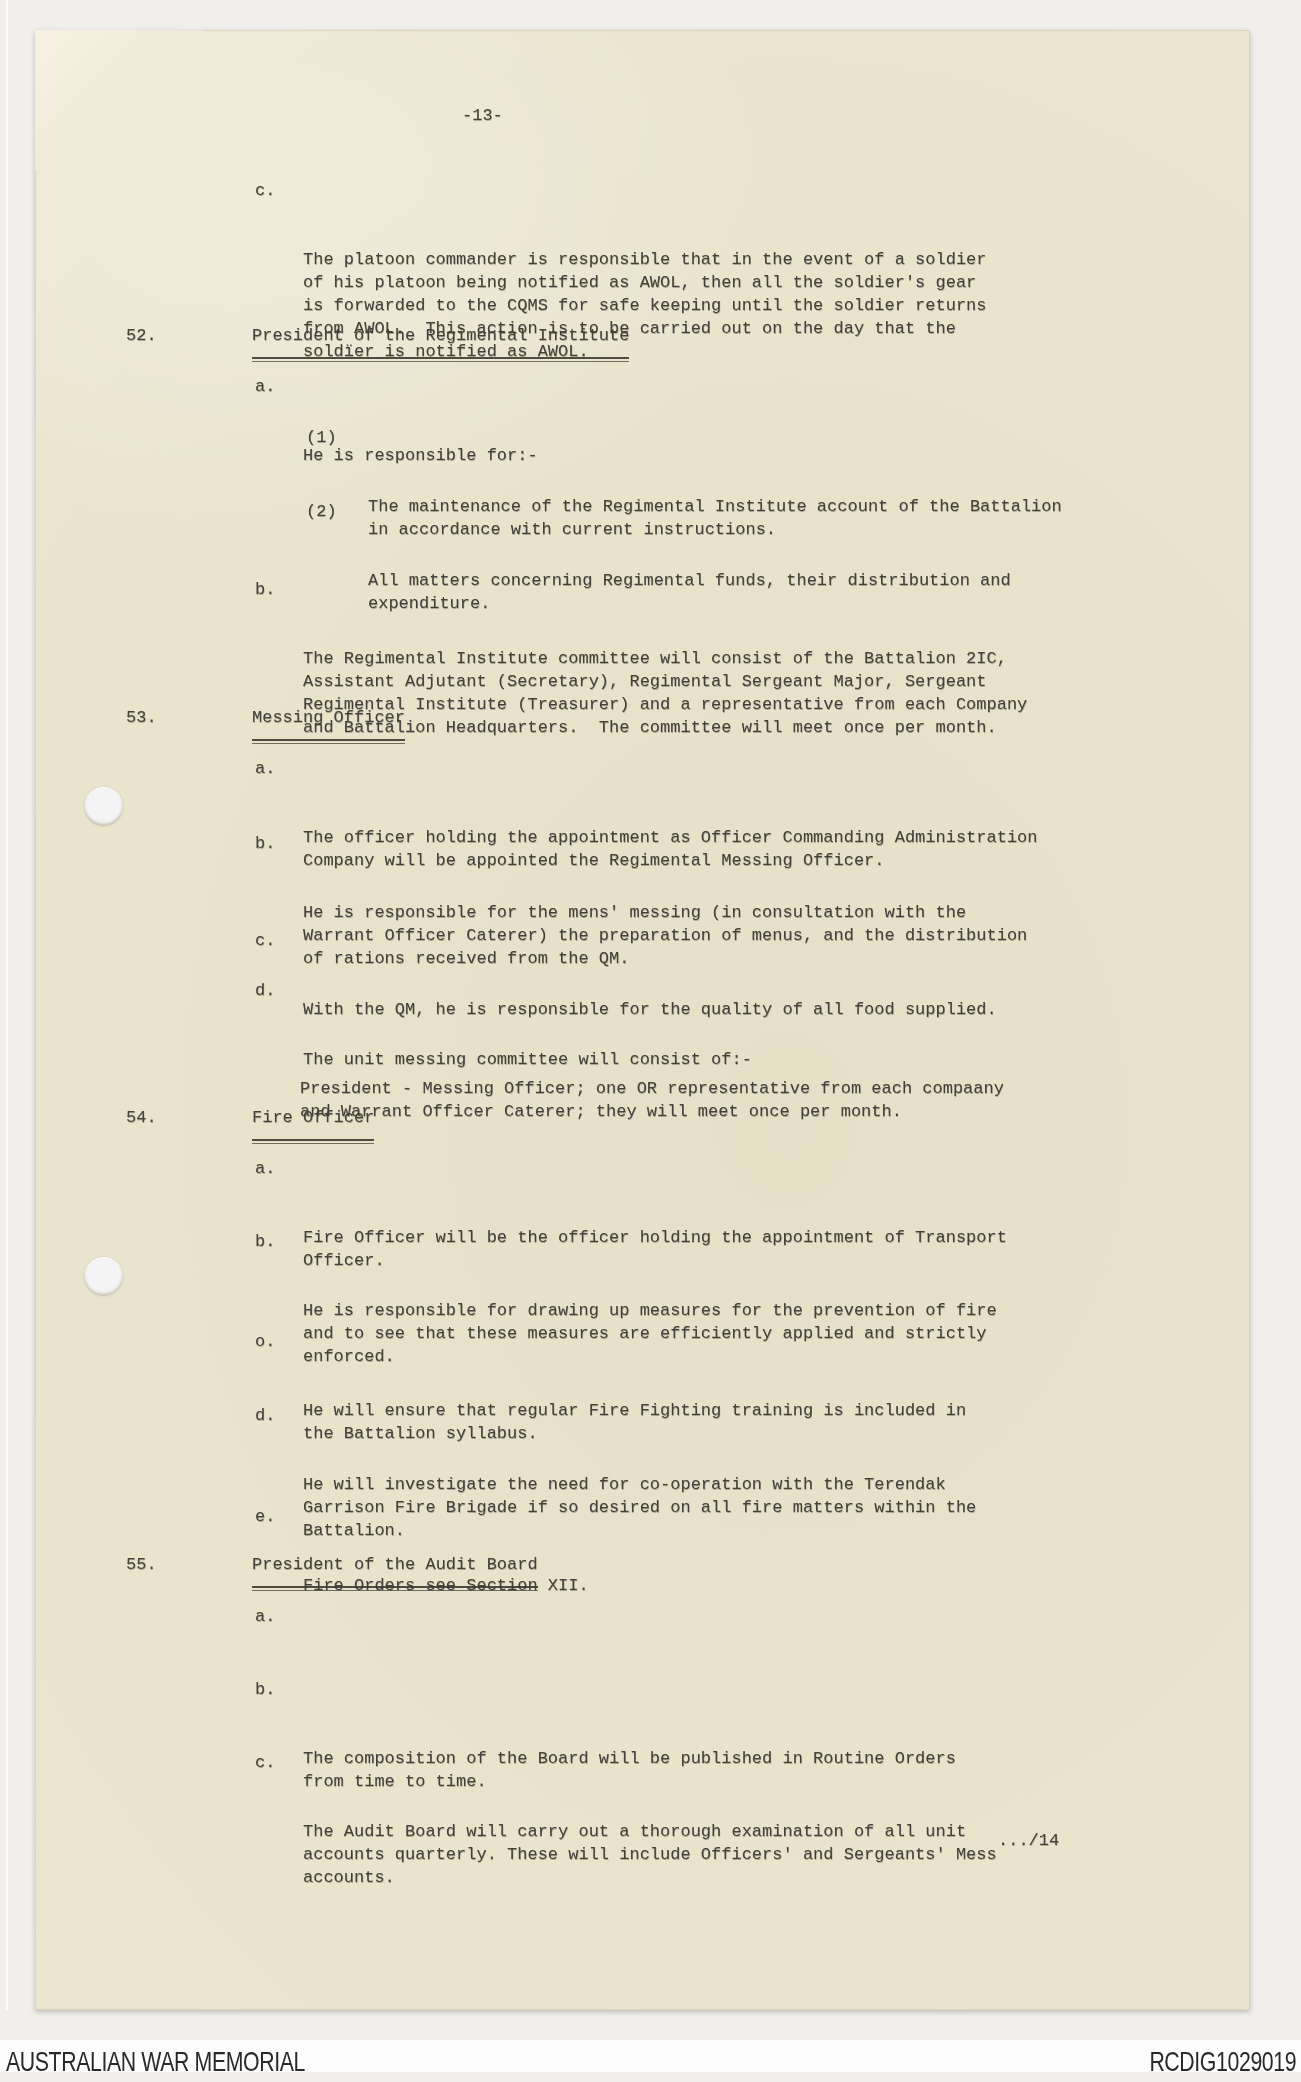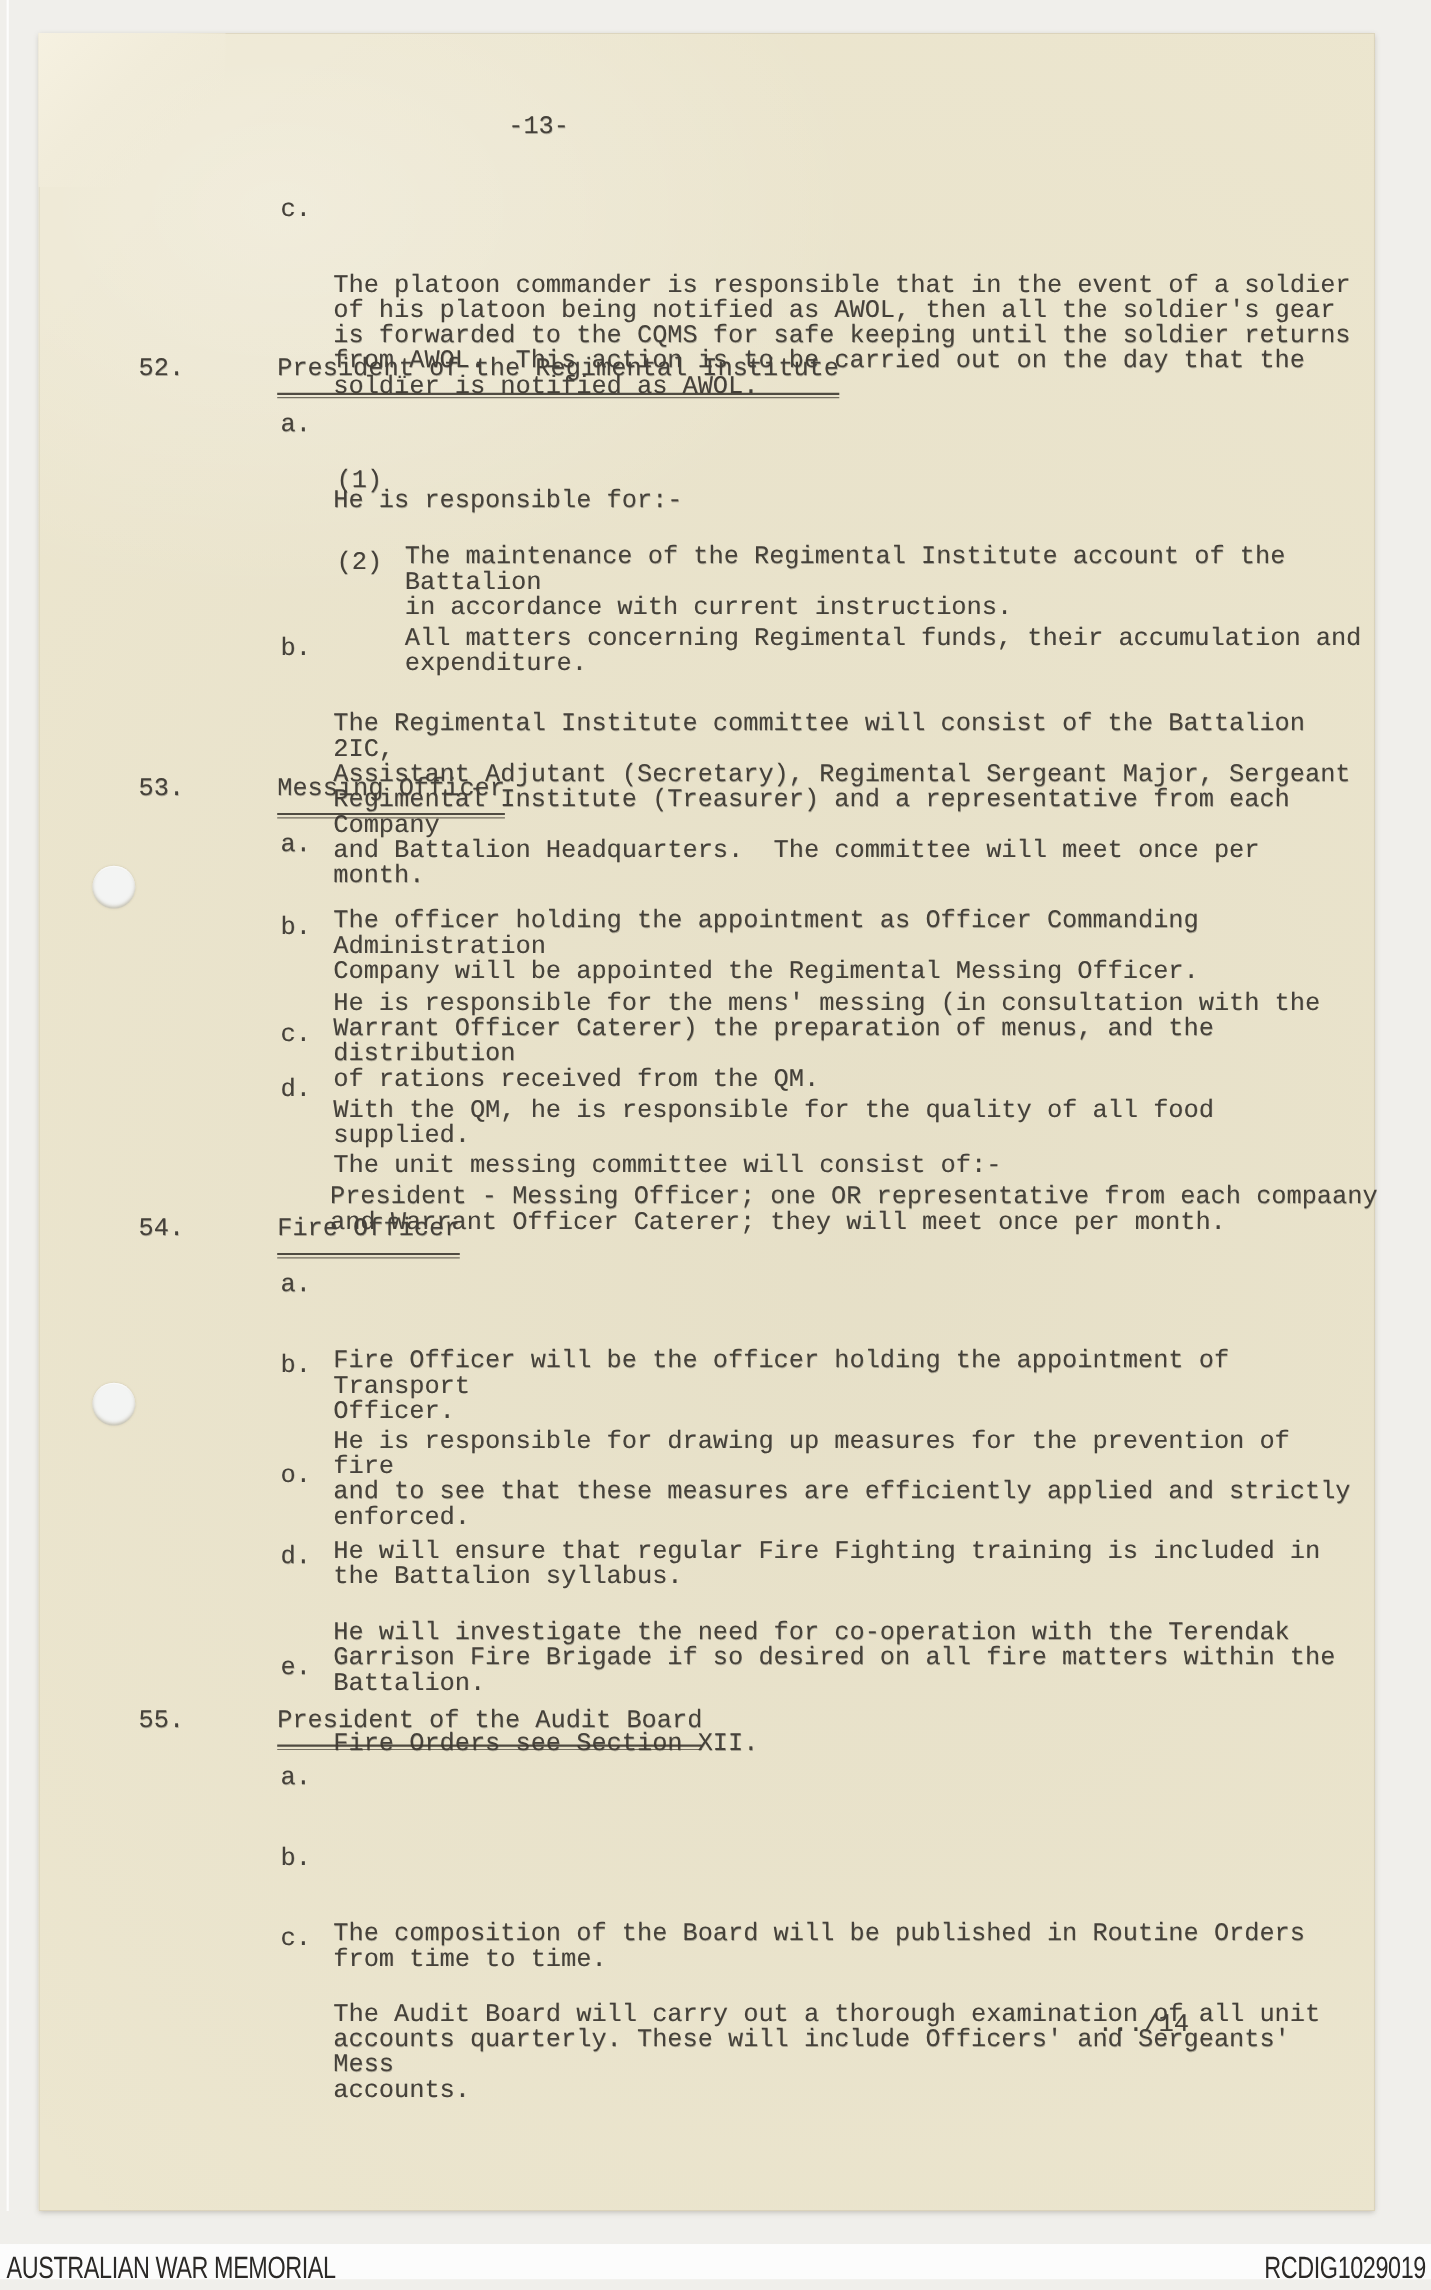--- a/index.html
+++ b/index.html
@@ -20,21 +20,21 @@
   .fold{
     position:absolute;left:0;top:0;width:170px;height:140px;
     background:linear-gradient(135deg, #f6f1e1 0%, #f1ecda 40%, rgba(241,236,218,0) 72%);
   }
   .hole{
     position:absolute;width:39px;height:39px;border-radius:50%;
     background:#f3f4f3;
     box-shadow:inset 0 -2px 3px rgba(140,130,100,.45), inset 0 1px 1px rgba(255,255,255,.9), 0 0 2px rgba(140,130,100,.3);
   }
   .ink{
-    position:absolute;color:#45413a;font-size:23px;line-height:23px;
+    position:absolute;color:#45413a;font-size:17px;line-height:23px;
     text-shadow:0.4px 0.5px 0.6px rgba(69,65,58,.38);
     white-space:pre-wrap;
   }
   .pagenum{left:462px;top:104px;}
   .cont{left:998px;top:1829px;}
   .sec-head{left:126px;}
   .sec-head .secnum{position:absolute;left:0;top:0;white-space:pre;}
   .sec-head .heading{
     position:absolute;left:126px;top:0;white-space:pre;
     border-bottom:2px solid rgba(62,58,50,.9);padding-bottom:10px;
@@ -94,21 +94,21 @@
   <span class="plabel">a.</span>
   <div class="ptext">He is responsible for:-</div>
 </div>
 <div class="ink para sub" style="top:426px">
   <span class="plabel">(1)</span>
   <div class="ptext">The maintenance of the Regimental Institute account of the Battalion
 in accordance with current instructions.</div>
 </div>
 <div class="ink para sub" style="top:500px">
   <span class="plabel">(2)</span>
-  <div class="ptext">All matters concerning Regimental funds, their accumulation and
+  <div class="ptext">All matters concerning Regimental funds, their distribution and
 expenditure.</div>
 </div>
 <div class="ink para" style="top:578px">
   <span class="plabel">b.</span>
   <div class="ptext">The Regimental Institute committee will consist of the Battalion 2IC,
 Assistant Adjutant (Secretary), Regimental Sergeant Major, Sergeant
 Regimental Institute (Treasurer) and a representative from each Company
 and Battalion Headquarters.  The committee will meet once per month.</div>
 </div>
 

